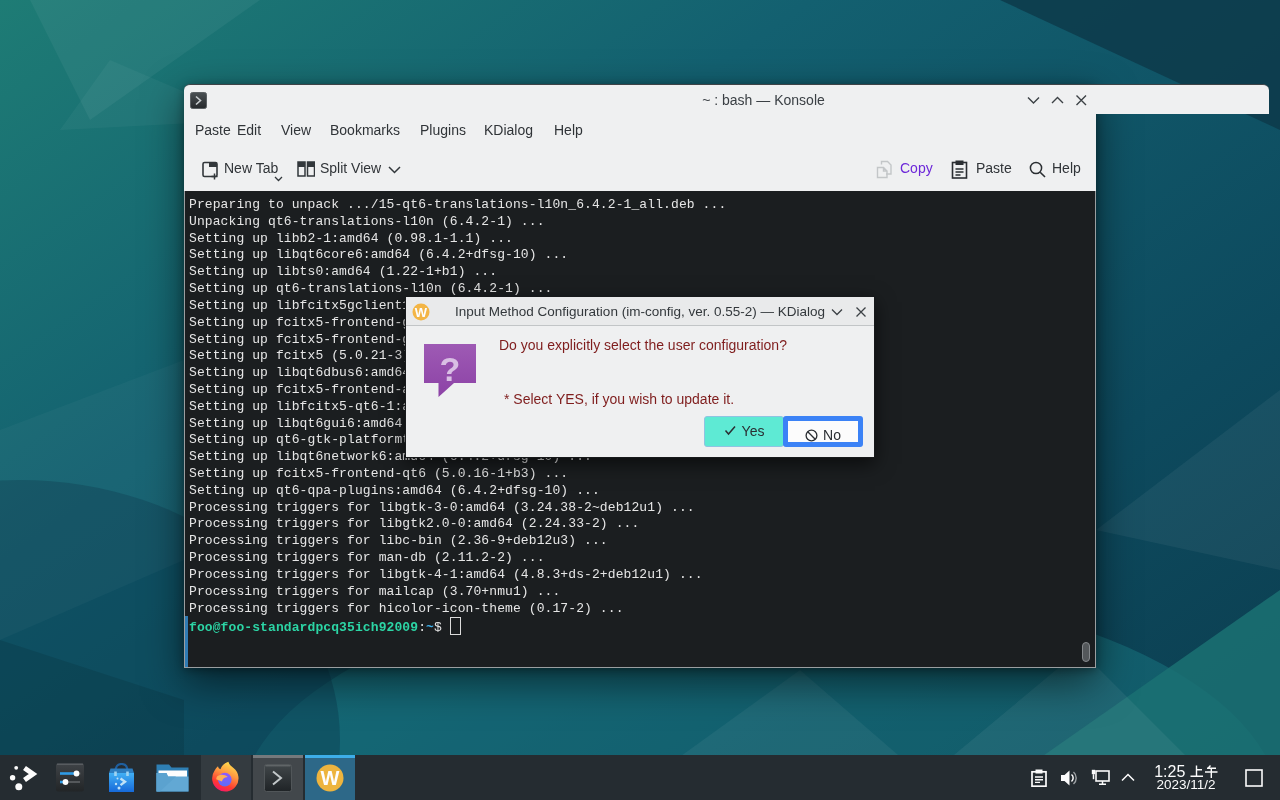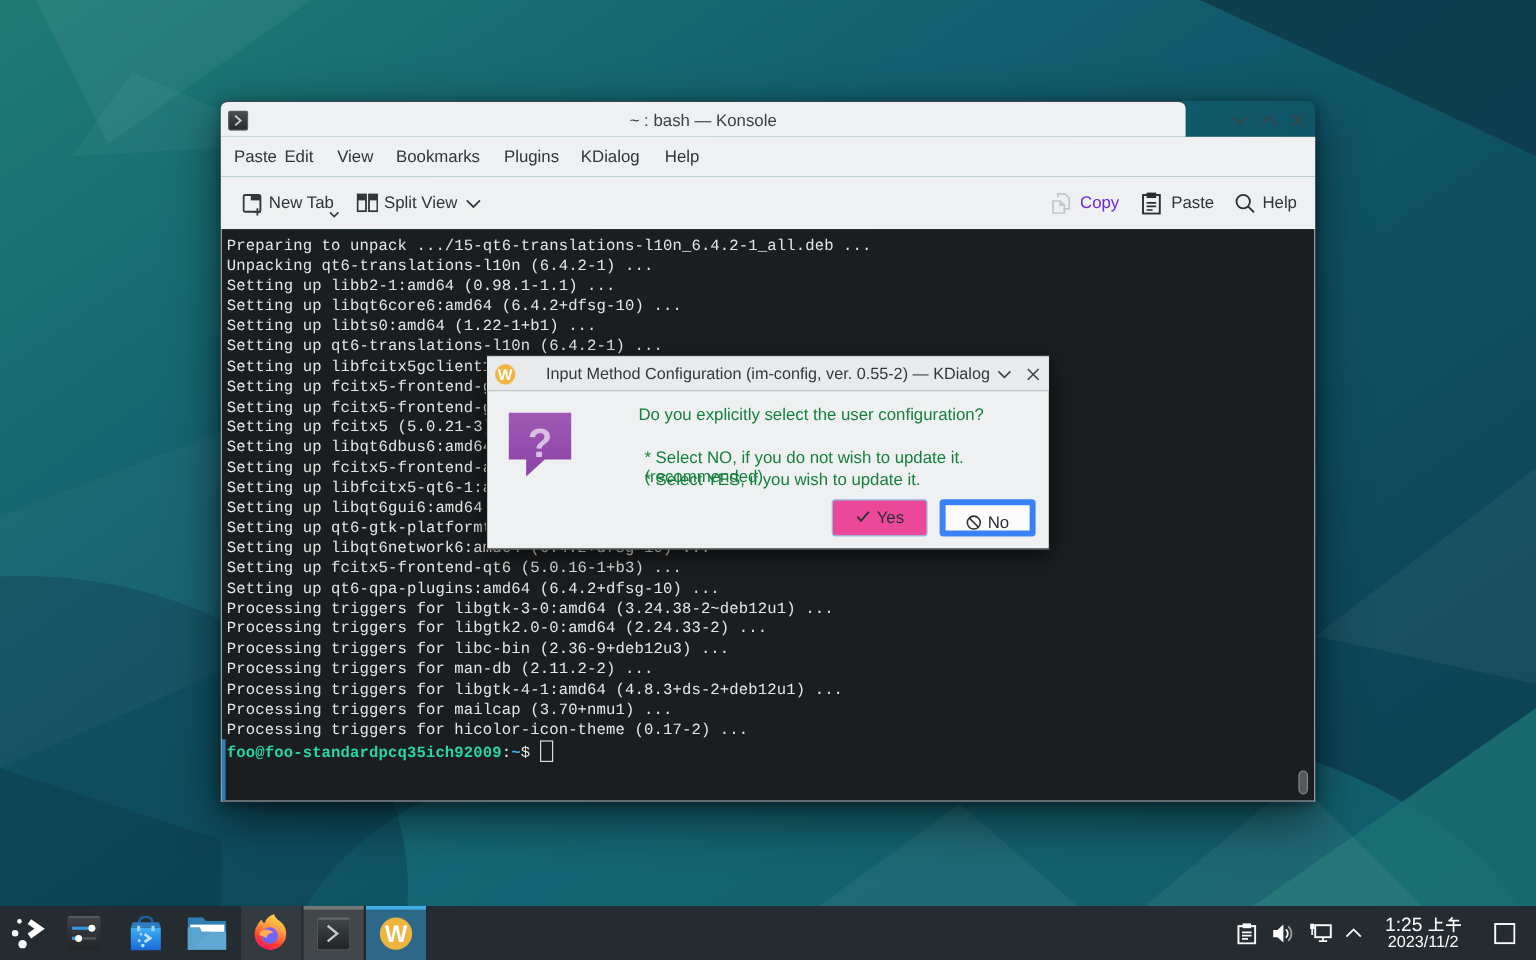--- a/index.html
+++ b/index.html
@@ -3,23 +3,23 @@
 <meta charset="utf-8">
 <style>
   * { margin:0; padding:0; box-sizing:border-box; }
   html,body { width:1280px; height:800px; overflow:hidden; }
   body { font-family:"Liberation Sans", sans-serif; position:relative; background:#11586a; }
   .abs { position:absolute; }
   
   #win { position:absolute; left:184px; top:84px; width:912px; height:584px;
          box-shadow:0 14px 40px rgba(0,0,0,.55), 0 2px 10px rgba(0,0,0,.35);
          border-radius:6px 6px 0 0; }
-  #titlebar { position:absolute; left:0; top:0; width:804px; height:30px;
+  #titlebar { position:absolute; left:0; top:0; width:1085px; height:30px;
         background:#eff0f1; border-radius:6px 6px 0 0;
-        border-top:1px solid #3e4347; }
+        border-top:1px solid #3e4347;padding-left:37px; }
   #titlebar .title { position:absolute; width:100%; text-align:center; top:7px;
         font-size:14px; color:#3b4045; }
   #menubar { position:absolute; left:0; top:30px; width:912px; height:33px; background:#eff0f1; }
   #menubar span { position:absolute; top:8px; font-size:14px; color:#303438; }
   #toolbar { position:absolute; left:0; top:63px; width:912px; height:44px; background:#eff0f1; }
   #toolbar .lbl { position:absolute; top:13px; font-size:14px; color:#303438; }
   #toolbar .dis { color:#6d28d9; }
   
   #term { position:absolute; left:0; top:107px; width:912px; height:477px;
         background:#1b1e20; border:1px solid #9a9ea0; border-top:none; }
@@ -31,24 +31,24 @@
   #cursor { display:inline-block; width:11px; height:17.5px; border:1.5px solid #dcdcdc; vertical-align:-4px; }
   #thumb { position:absolute; right:5px; bottom:5px; width:8px; height:20px; border-radius:4px;
         background:#54585b; border:1px solid #85898c; }
   
   #dlg { position:absolute; left:405px; top:296px; width:470px; height:162px;
          background:#eff0f1; border:1px solid #17191b;
          box-shadow:0 6px 18px rgba(0,0,0,.6); }
   #dlgtitle { position:absolute; left:0; top:0; width:100%; height:29px; background:#e9eaeb;
          border-bottom:1px solid #c2c5c7; }
   #dlgtitle .t { position:absolute; width:100%; text-align:center; top:7px; font-size:13.5px; color:#33383c; }
-  #dlg .txt { position:absolute; font-size:14px; color:#15803d;margin-left:33px; }
+  #dlg .txt { position:absolute; font-size:14px; color:#7f1d1d; }
   .btn { position:absolute; top:119px; width:80px; height:31px; border-radius:3px;
          font-size:14px; color:#2b2f33; text-align:center; line-height:29px; }
-  #byes { left:287px; background:#ec4899; border:1px solid #8fc3e2; }
+  #byes { left:298px; background:#5eead4; border:1px solid #8fc3e2; }
   #bno  { left:377px; background:#fcfcfc; border:5px solid #3b82f6; }
   
   #bar { position:absolute; left:0; top:755px; width:1280px; height:45px; background:#252c31; }
   .task { position:absolute; top:0; height:45px; }
   #clock { position:absolute; left:1147px; top:8px; width:78px; text-align:center; color:#fcfcfc; }
   #clock .l1 { font-size:16px; height:14px; white-space:nowrap; }
   #clock .l2 { font-size:13.5px; }
 </style>
 </head>
 <body>
@@ -201,21 +201,20 @@
     <defs>
         <linearGradient id="pq" x1="0" y1="0" x2="0" y2="1">
       <stop offset="0" stop-color="#9e5ab4"></stop>
           <stop offset="1" stop-color="#8c42a6"></stop>
         </linearGradient>
       </defs>
     <path d="M1 1 h52 v39 h-22 l-15.5 14 v-14 h-14.5 z" fill="url(#pq)"></path>
     <text x="27" y="38" text-anchor="middle" font-family="Liberation Sans" font-size="34" font-weight="bold" fill="#d9bfe4">?</text>
   </svg>
   <span class="txt" style="left:93px; top:40px;">Do you explicitly select the user configuration?</span>
-  <span class="txt" style="left:98px; top:76px;">* Select NO, if you do not wish to update it. (recommended)</span>
   <span class="txt" style="left:98px; top:94px;">* Select YES, if you wish to update it.</span>
   <div class="btn" id="byes"><svg width="13" height="11" style="margin-right:5px">
         <path d="M1.5 5.5 L4.5 9 L11 1.5" fill="none" stroke="#2b2f33" stroke-width="1.5"></path>
       </svg>Yes</div>
   <div class="btn" id="bno"><svg width="13" height="13" style="margin-right:5px;vertical-align:-2px">
         <circle cx="6.5" cy="6.5" r="5.4" fill="none" stroke="#2b2f33" stroke-width="1.3"></circle>
         <path d="M2.8 2.8 L10.2 10.2" stroke="#2b2f33" stroke-width="1.3"></path>
       </svg>No</div>
 </div>
 

